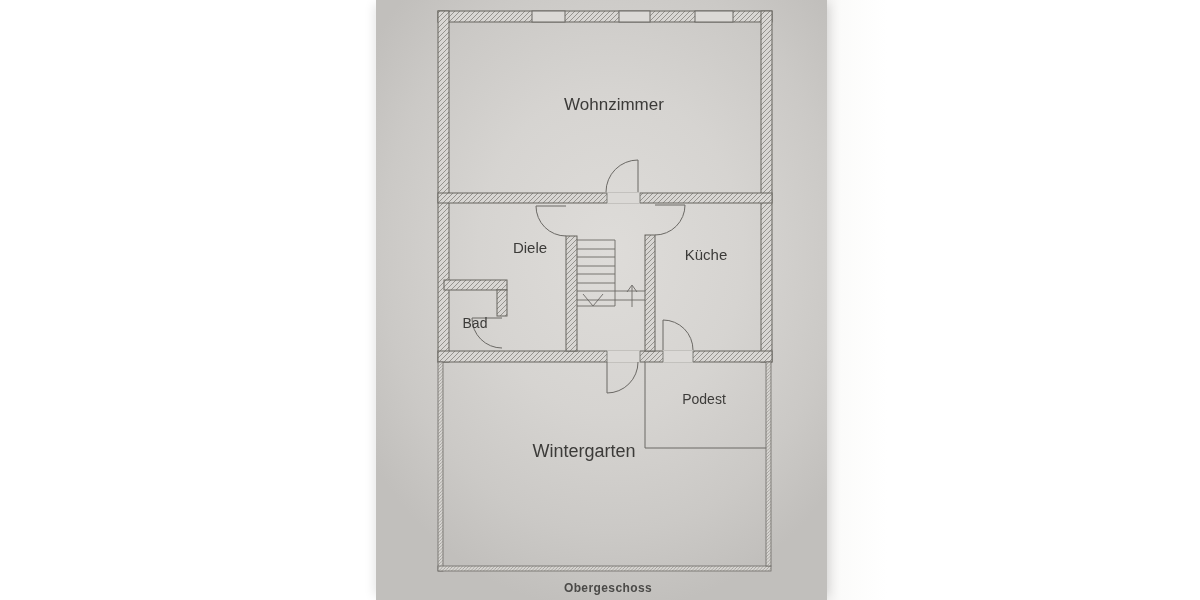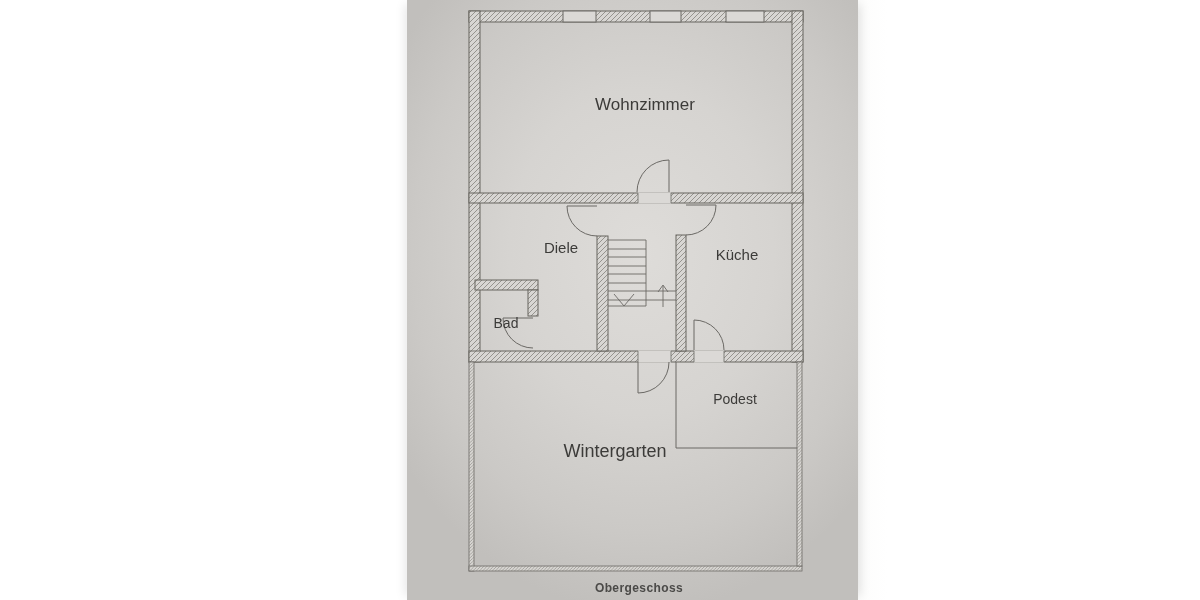--- a/index.html
+++ b/index.html
@@ -4,21 +4,21 @@
 <style>
   html,body{margin:0;padding:0;background:#fff;}
   .shot{position:relative;width:1200px;height:600px;overflow:hidden;background:#fff;
         font-family:"Liberation Sans",sans-serif;}
   .margin-left{position:absolute;left:0;top:0;width:376px;height:600px;background:#ffffff;}
   .margin-right{position:absolute;left:827px;top:0;width:373px;height:600px;
         background:linear-gradient(90deg,#f2f1f0 0,#fbfbfa 14px,#ffffff 60px);}
   .paper{position:absolute;left:376px;top:0;width:451px;height:600px;
         background:radial-gradient(ellipse 65% 60% at 52% 42%,
           #dedcd9 0%, #d6d4d1 45%, #cbc9c6 78%, #c1bfbc 100%);
-        box-shadow:-6px 0 10px -4px rgba(0,0,0,.10), 6px 0 10px -4px rgba(0,0,0,.12);margin-left:31px;}
+        box-shadow:-6px 0 10px -4px rgba(0,0,0,.10), 6px 0 10px -4px rgba(0,0,0,.12);}
   svg{display:block;}
   .lbl{fill:#3c3b39;}
   .lbl-big{font-size:17px;}
   .lbl-huge{font-size:18px;}
   .lbl-mid{font-size:15px;}
   .lbl-small{font-size:14px;}
   .lbl-floor{font-size:12px;font-weight:bold;fill:#4b4a48;letter-spacing:.4px;}
 </style>
 </head>
 <body>

